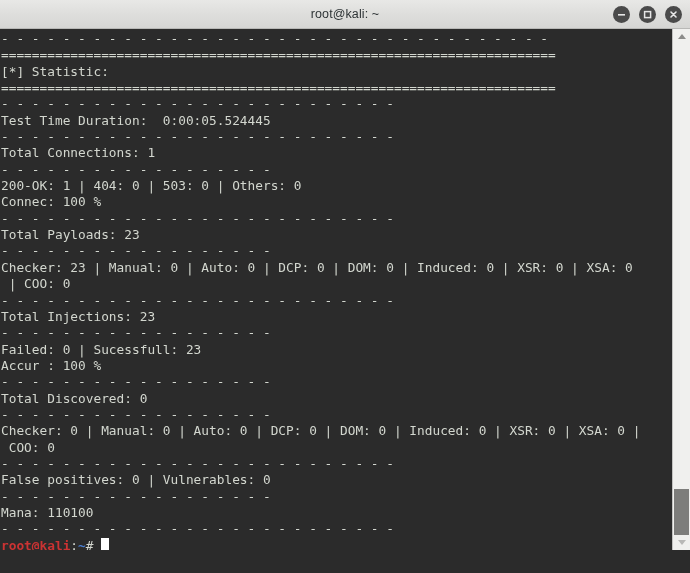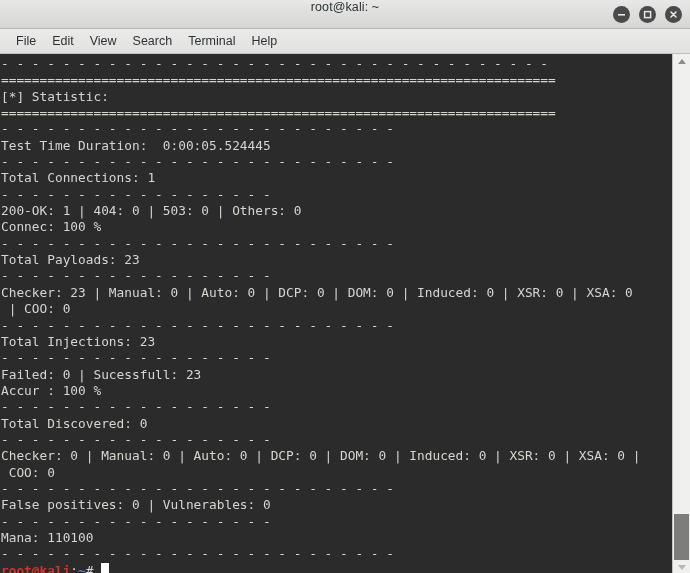--- a/index.html
+++ b/index.html
@@ -22,20 +22,21 @@
     overflow: hidden;
   }
 
   
   #titlebar {
     position: relative;
     height: 28px;
     background: linear-gradient(to bottom, #e8e8e6 0%, #dededc 50%, #d6d6d4 100%);
     border-bottom: 1px solid #b8b8b6;
     display: flex;
+    align-items: center;
     justify-content: center;
   }
   #title-text {
     font-size: 12.5px;
     color: #2e3436;
     font-family: "Liberation Sans", sans-serif;
     letter-spacing: 0.1px;
   }
   #window-controls {
     position: absolute;
@@ -187,28 +188,20 @@
         </svg>
       </div>
       <div class="wc-btn">
         <svg width="11" height="11" viewBox="0 0 11 11">
           <path d="M3 3 L8 8 M8 3 L3 8" stroke="#e6e6e6" stroke-width="1.6" stroke-linecap="round"></path>
         </svg>
       </div>
     </div>
   </div>
 
-  <div id="menubar">
-    <div class="menu-item">File</div>
-    <div class="menu-item">Edit</div>
-    <div class="menu-item">View</div>
-    <div class="menu-item">Search</div>
-    <div class="menu-item">Terminal</div>
-    <div class="menu-item">Help</div>
-  </div>
 
   <div id="terminal-wrap">
 
     <div id="terminal">
 
       <div id="term-lines"><div class="tl">- - - - - - - - - - - - - - - - - - - - - - - - - - - - - - - - - - - -</div><div class="tl">========================================================================</div><div class="tl">[*] Statistic:</div><div class="tl">========================================================================</div><div class="tl">- - - - - - - - - - - - - - - - - - - - - - - - - -</div><div class="tl">Test Time Duration:  0:00:05.524445</div><div class="tl">- - - - - - - - - - - - - - - - - - - - - - - - - -</div><div class="tl">Total Connections: 1</div><div class="tl">- - - - - - - - - - - - - - - - - -</div><div class="tl">200-OK: 1 | 404: 0 | 503: 0 | Others: 0</div><div class="tl">Connec: 100 %</div><div class="tl">- - - - - - - - - - - - - - - - - - - - - - - - - -</div><div class="tl">Total Payloads: 23</div><div class="tl">- - - - - - - - - - - - - - - - - -</div><div class="tl">Checker: 23 | Manual: 0 | Auto: 0 | DCP: 0 | DOM: 0 | Induced: 0 | XSR: 0 | XSA: 0</div><div class="tl"> | COO: 0</div><div class="tl">- - - - - - - - - - - - - - - - - - - - - - - - - -</div><div class="tl">Total Injections: 23</div><div class="tl">- - - - - - - - - - - - - - - - - -</div><div class="tl">Failed: 0 | Sucessfull: 23</div><div class="tl">Accur : 100 %</div><div class="tl">- - - - - - - - - - - - - - - - - -</div><div class="tl">Total Discovered: 0</div><div class="tl">- - - - - - - - - - - - - - - - - -</div><div class="tl">Checker: 0 | Manual: 0 | Auto: 0 | DCP: 0 | DOM: 0 | Induced: 0 | XSR: 0 | XSA: 0 |</div><div class="tl"> COO: 0</div><div class="tl">- - - - - - - - - - - - - - - - - - - - - - - - - -</div><div class="tl">False positives: 0 | Vulnerables: 0</div><div class="tl">- - - - - - - - - - - - - - - - - -</div><div class="tl">Mana: 110100</div><div class="tl">- - - - - - - - - - - - - - - - - - - - - - - - - -</div><div class="tl"><span class="prompt-user">root@kali</span><span class="prompt-sep">:</span><span class="prompt-path">~</span><span class="prompt-hash"># </span><span class="prompt-hash"></span><span class="cursor"></span></div></div>
 
 
     </div>
 

